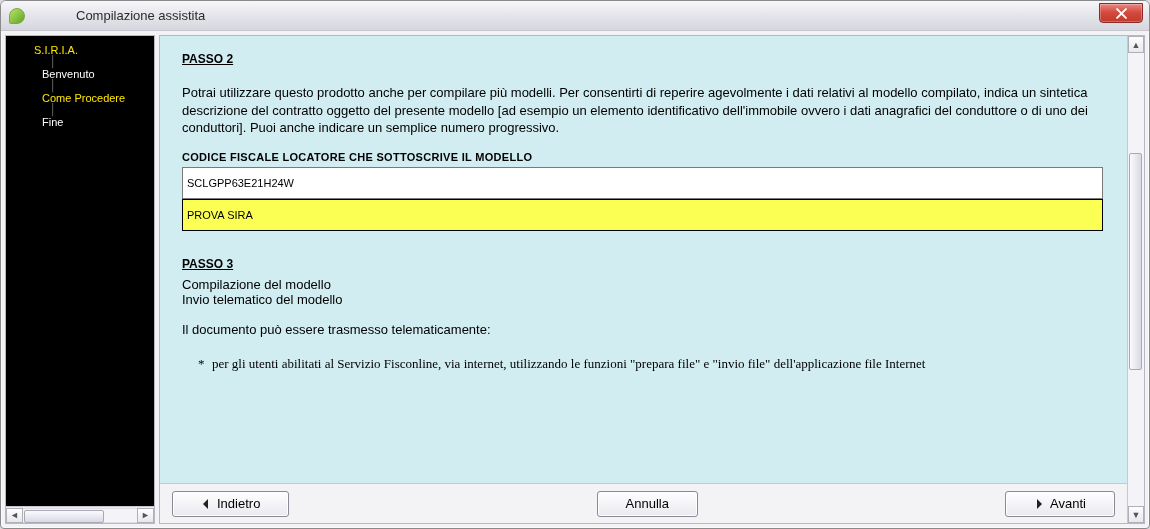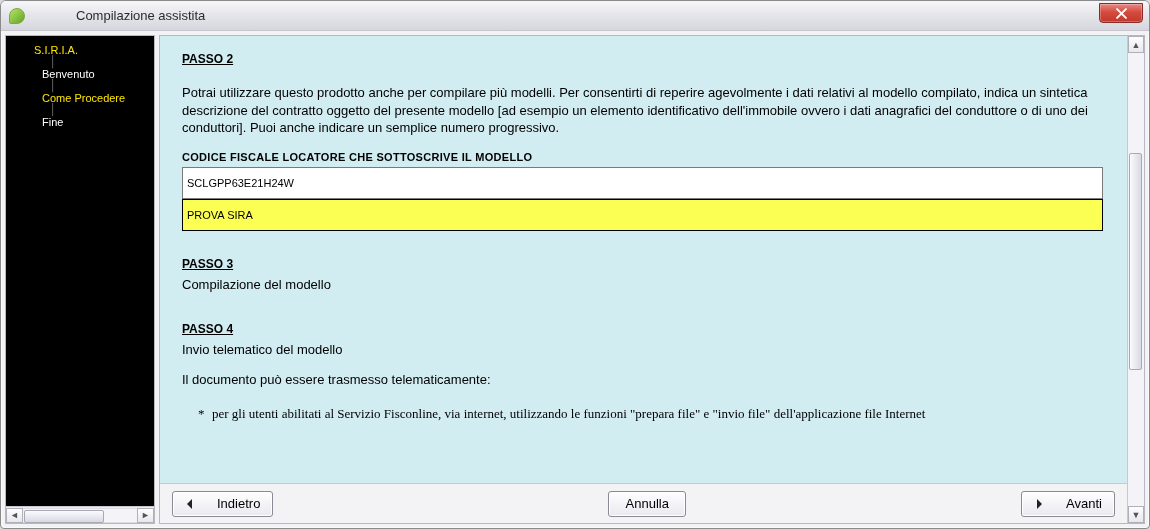--- a/index.html
+++ b/index.html
@@ -108,24 +108,24 @@
     border:1px solid #a9a9b3; background:linear-gradient(90deg,#fafaff,#d9d9e3); border-radius:2px;
   }
 
   
   .footer {
     height:40px; flex:0 0 40px; border-top:1px solid #c8c8ce;
     display:flex; align-items:center; justify-content:space-between;
     padding:0 12px; background:#f3f3f5;
   }
   .btn {
-    height:26px; min-width:78px; padding:0 12px;
+    height:26px; min-width:78px; padding:0 28px;
     border:1px solid #8a8a96; background:linear-gradient(#fefeff,#e9e9ef);
     border-radius:3px; display:inline-flex; align-items:center; justify-content:center;
-    gap:22px; font-size:13px; box-shadow:0 0 0 1px #fff inset; cursor:default;
+    gap:6px; font-size:13px; box-shadow:0 0 0 1px #fff inset; cursor:default;
   }
   .btn svg { width:10px; height:10px; }
 </style>
 </head>
 <body>
 
 <div class="window">
 
   <div class="titlebar">
     <div class="app-icon"></div>
@@ -172,21 +172,20 @@
                 <input class="text" type="text" value="SCLGPP63E21H24W" style="">
               </div>
               <div class="col" style="flex:0.8">
                 <input class="text focused" type="text" value="PROVA SIRA" style="">
               </div>
             </div>
 
             <h3 style="margin-top:26px">PASSO 3</h3>
             <div>Compilazione del modello</div>
 
-            <h3 style="margin-top:30px">PASSO 4</h3>
             <div>Invio telematico del modello</div>
             <p style="margin-top:14px">Il documento può essere trasmesso telematicamente:</p>
             <ul class="bullets">
               <li>per gli utenti abilitati al Servizio Fisconline, via internet, utilizzando le funzioni "prepara file" e "invio file" dell'applicazione file Internet</li>
             </ul>
 
           </div>
         </div>
 
         <div class="footer">

